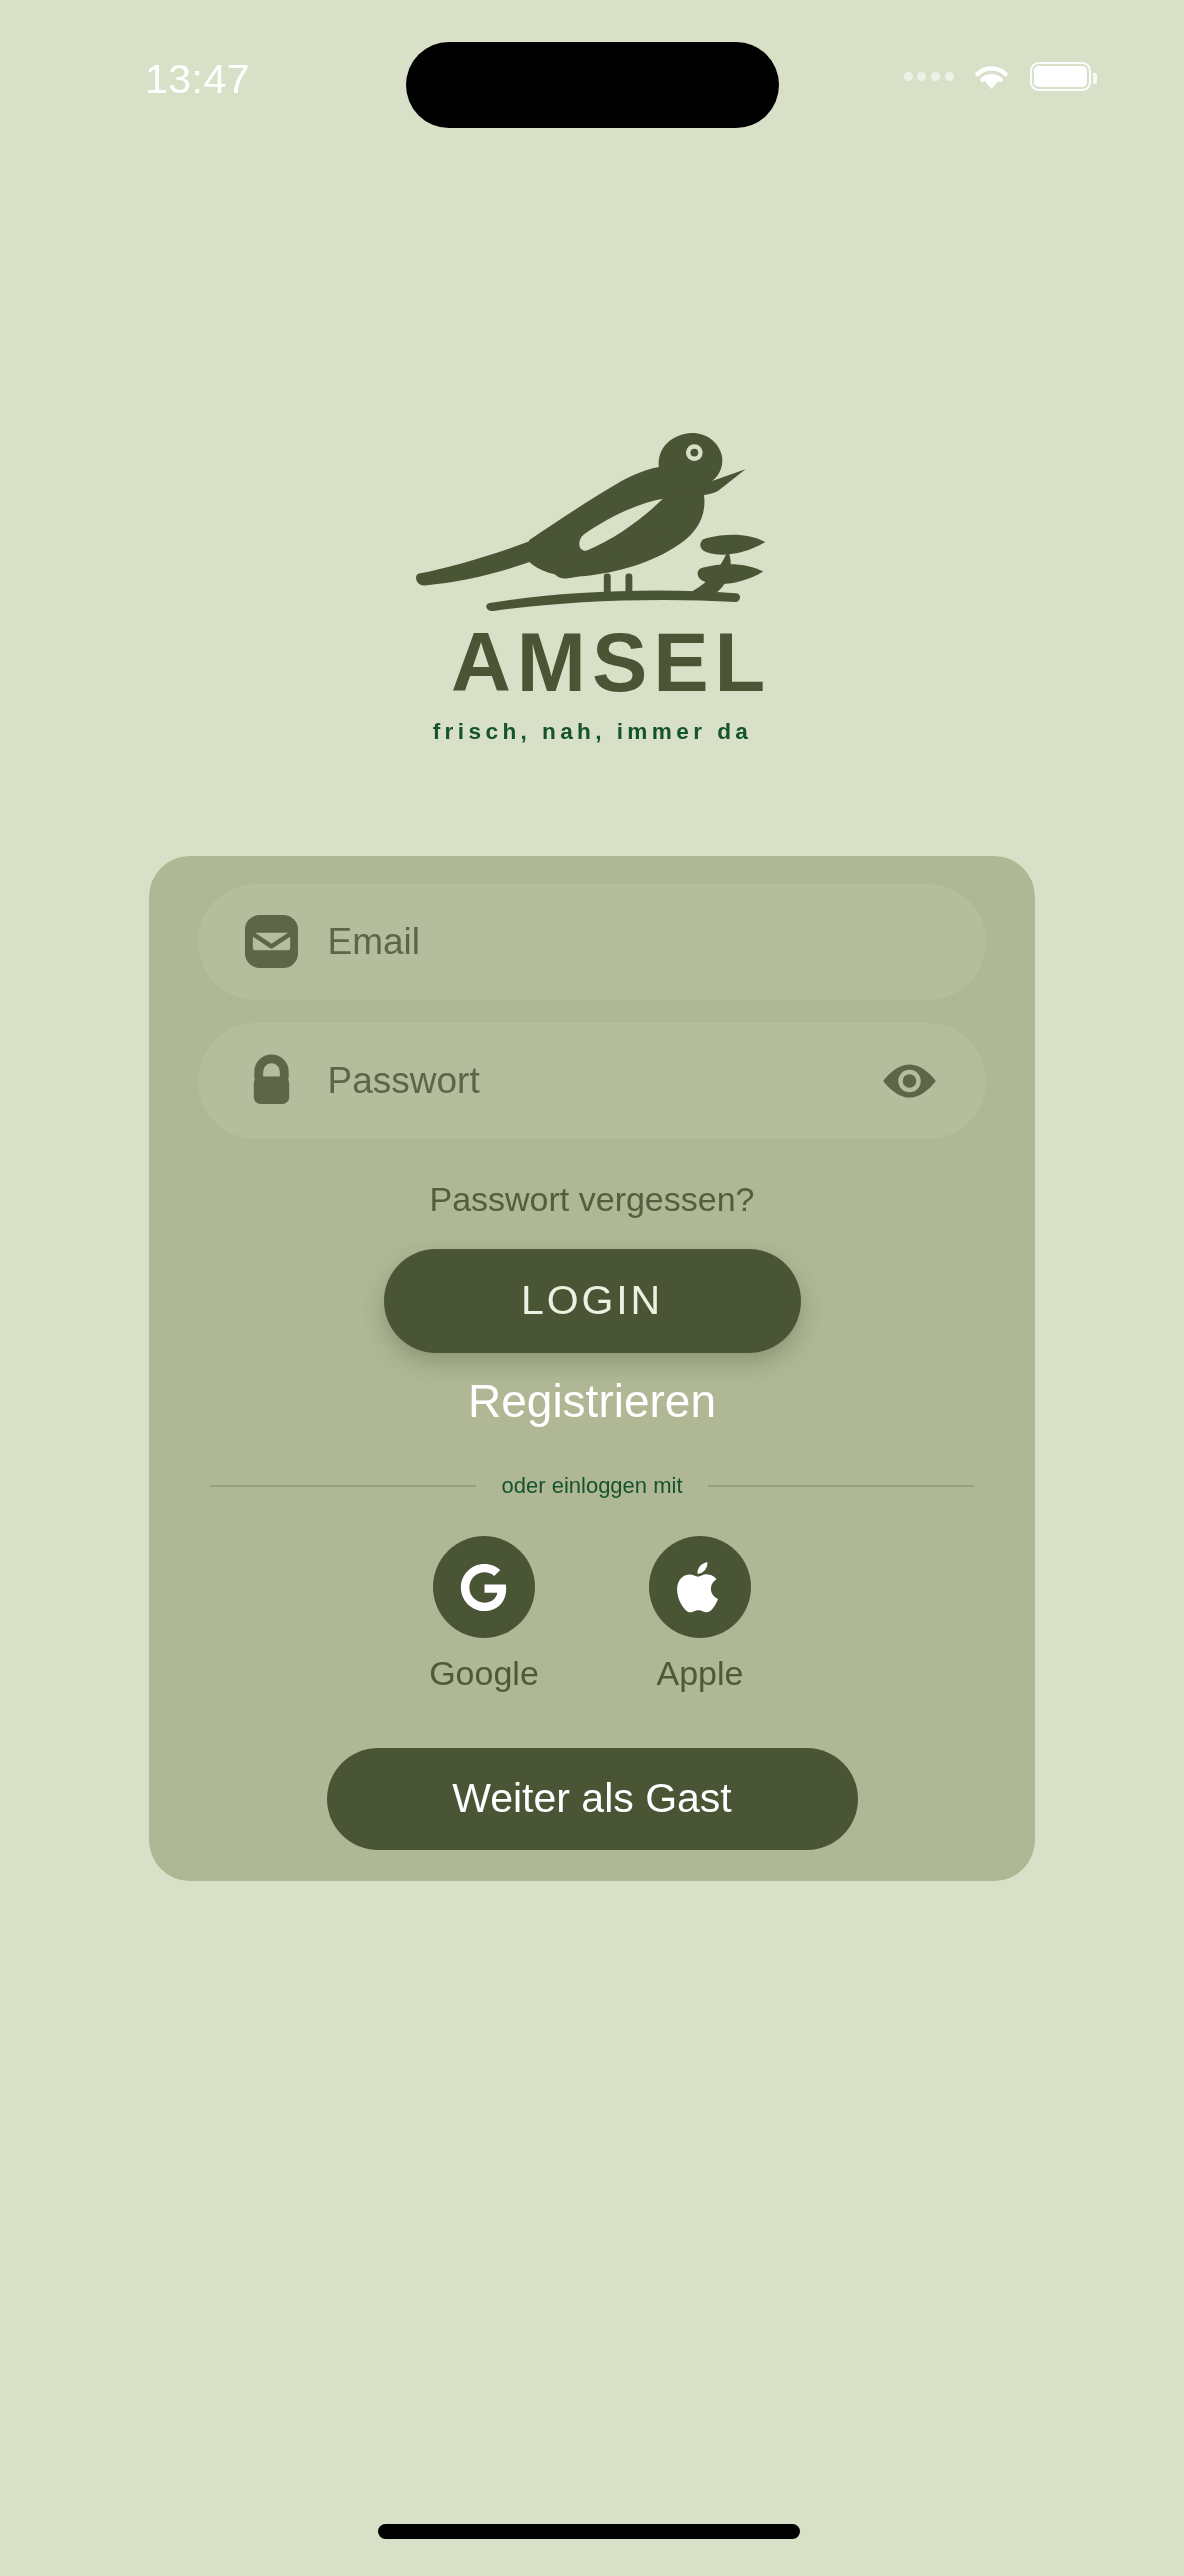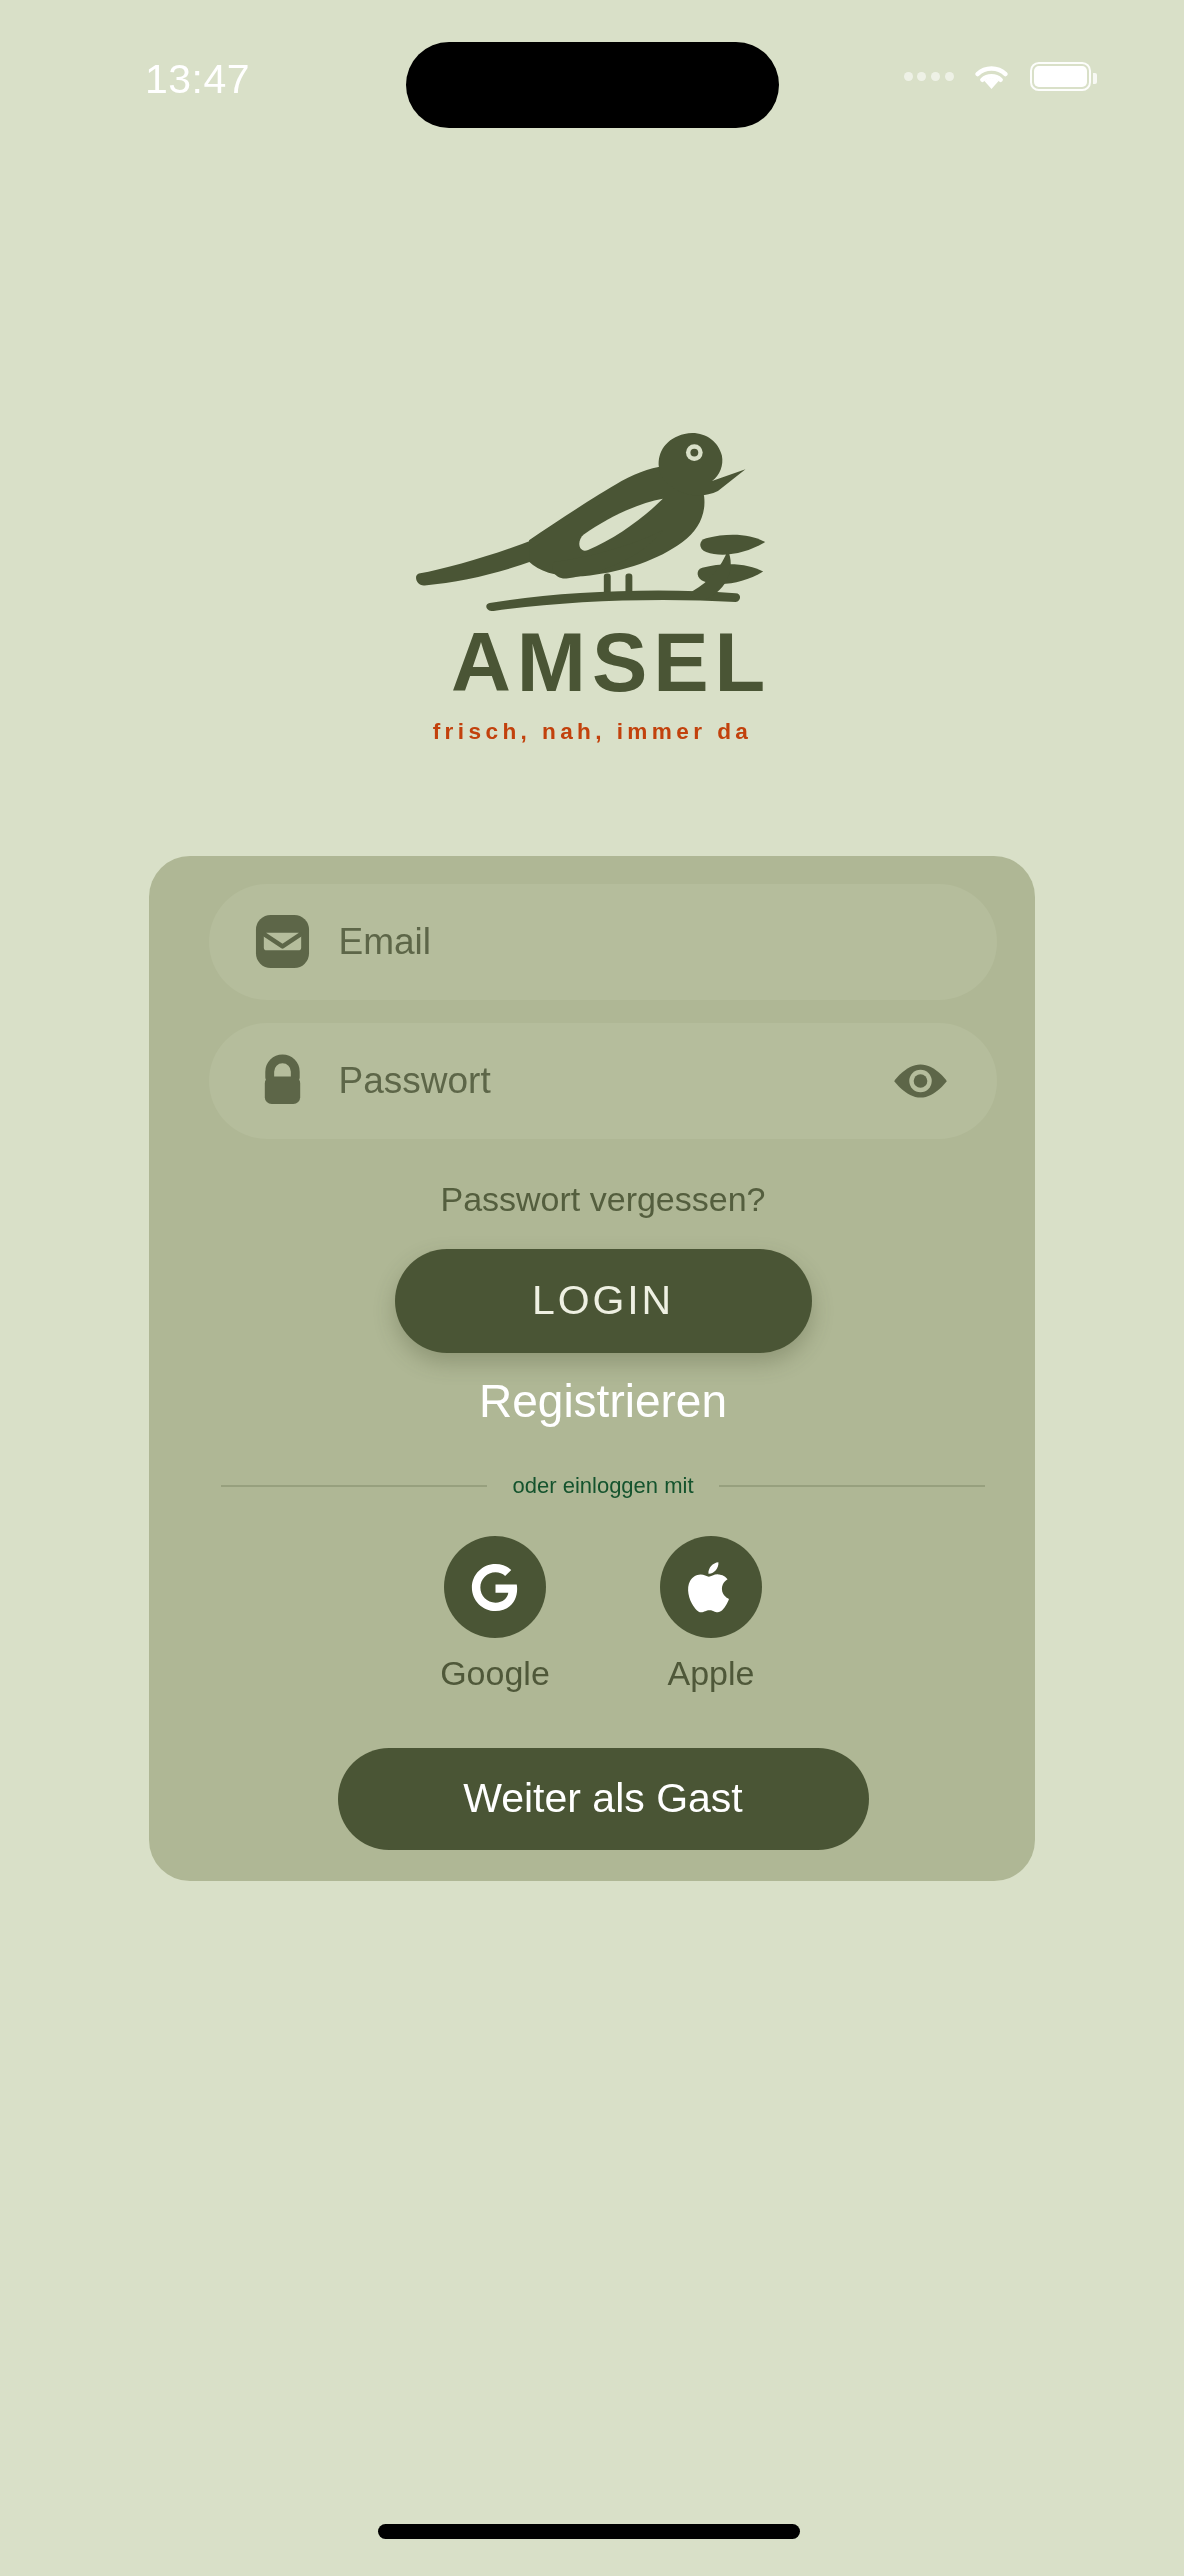--- a/index.html
+++ b/index.html
@@ -33,30 +33,30 @@
   
   .brand { position:absolute; top:424px; left:0; width:1185px; text-align:center; }
   .bird-wrap { height:187px; display:flex; align-items:flex-end; justify-content:center; }
   .brand-name {
     margin-top:9.8px;
     font-size:83px; font-weight:bold; letter-spacing:5.9px;
     color:#4a5535; line-height:1;padding-left:37px;
   }
   .brand-tagline {
     margin-top:15.7px;
-    font-size:22.6px; font-weight:bold; letter-spacing:4.4px; color:#c2410c;
+    font-size:22.6px; font-weight:bold; letter-spacing:4.4px; color:#14532d;
   }
 
   
   .card {
     position:absolute; left:149px; top:856px;
     width:886px; height:471px;
     background:#afb795; border-radius:41px;
   }
-  .card-inner { position:absolute; left:160px; top:856px; width:886px; }
+  .card-inner { position:absolute; left:149px; top:856px; width:886px; }
 
   .field {
     position:relative; margin:0 49px; height:116px;
     background:#b5bd9c; border-radius:58px;
     display:flex; align-items:center; padding:0 43px;
   }
   .field + .field { margin-top:23.6px; }
   .field-icon { width:61px; height:61px; flex:0 0 61px; display:flex; align-items:center; justify-content:center; }
   .field-text { margin-left:25.5px; font-size:37px; color:#5d6648; }
   .eye-btn { position:absolute; right:45px; top:50%; transform:translateY(-50%); width:63px; height:45px; display:flex; align-items:center; justify-content:center; }

